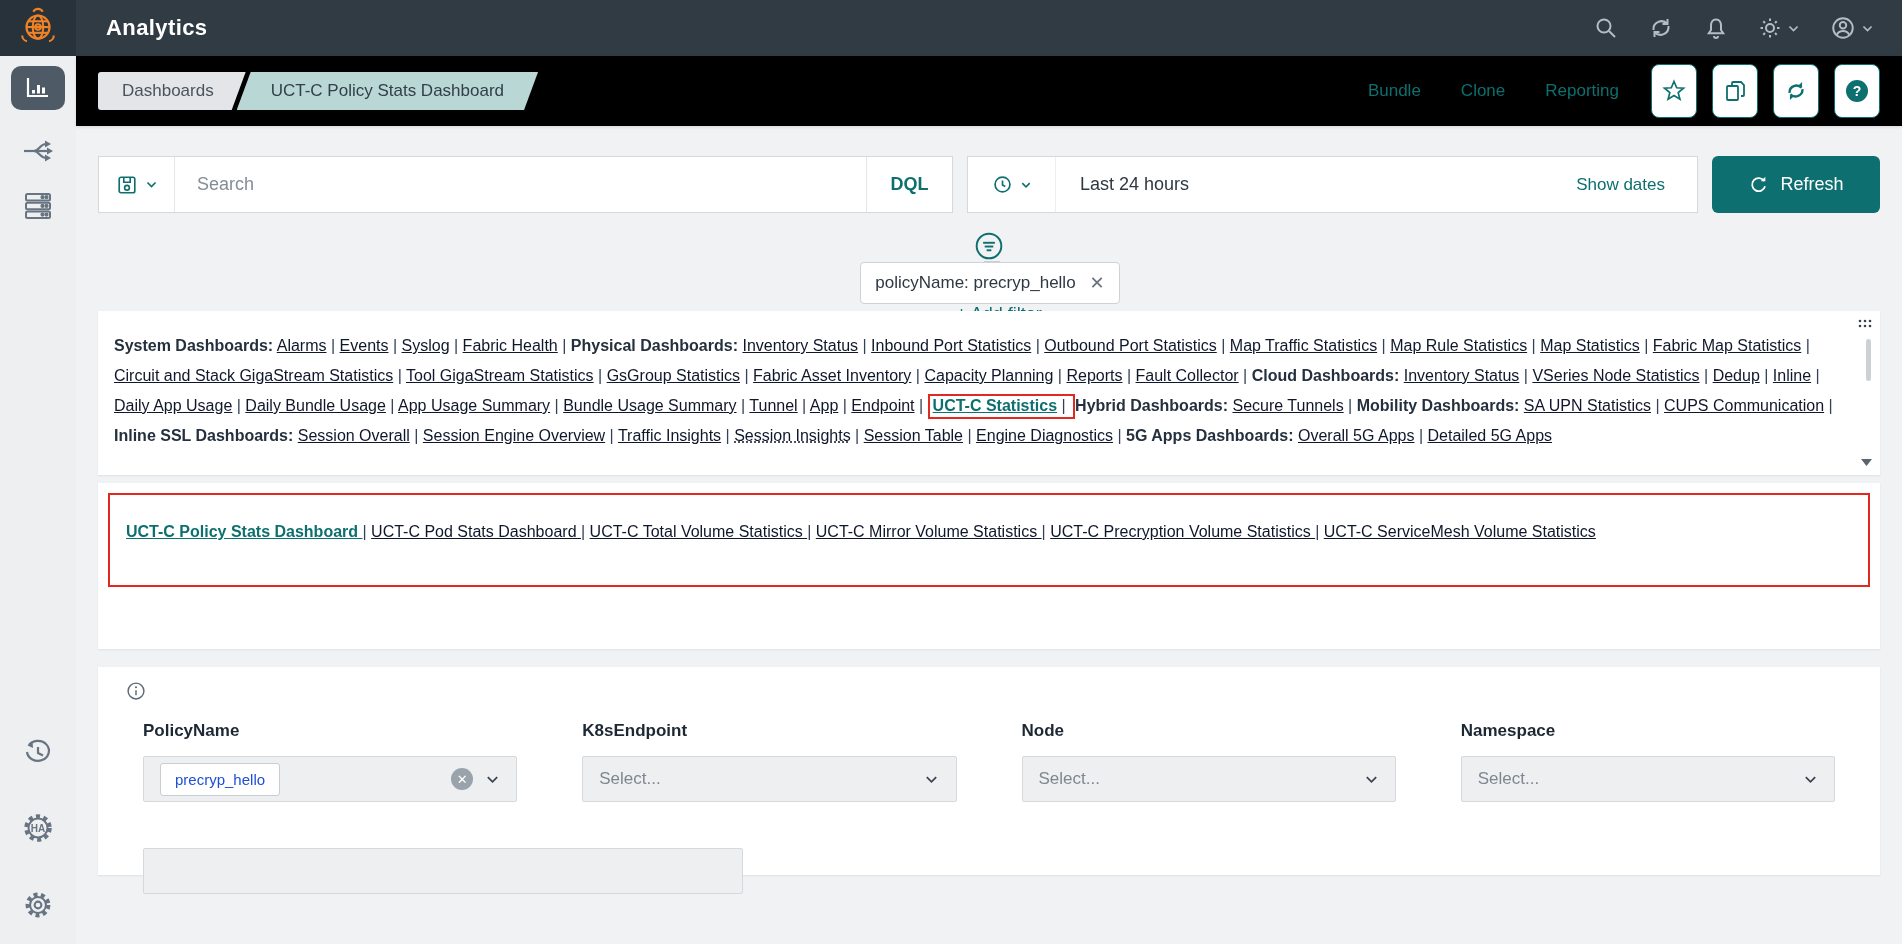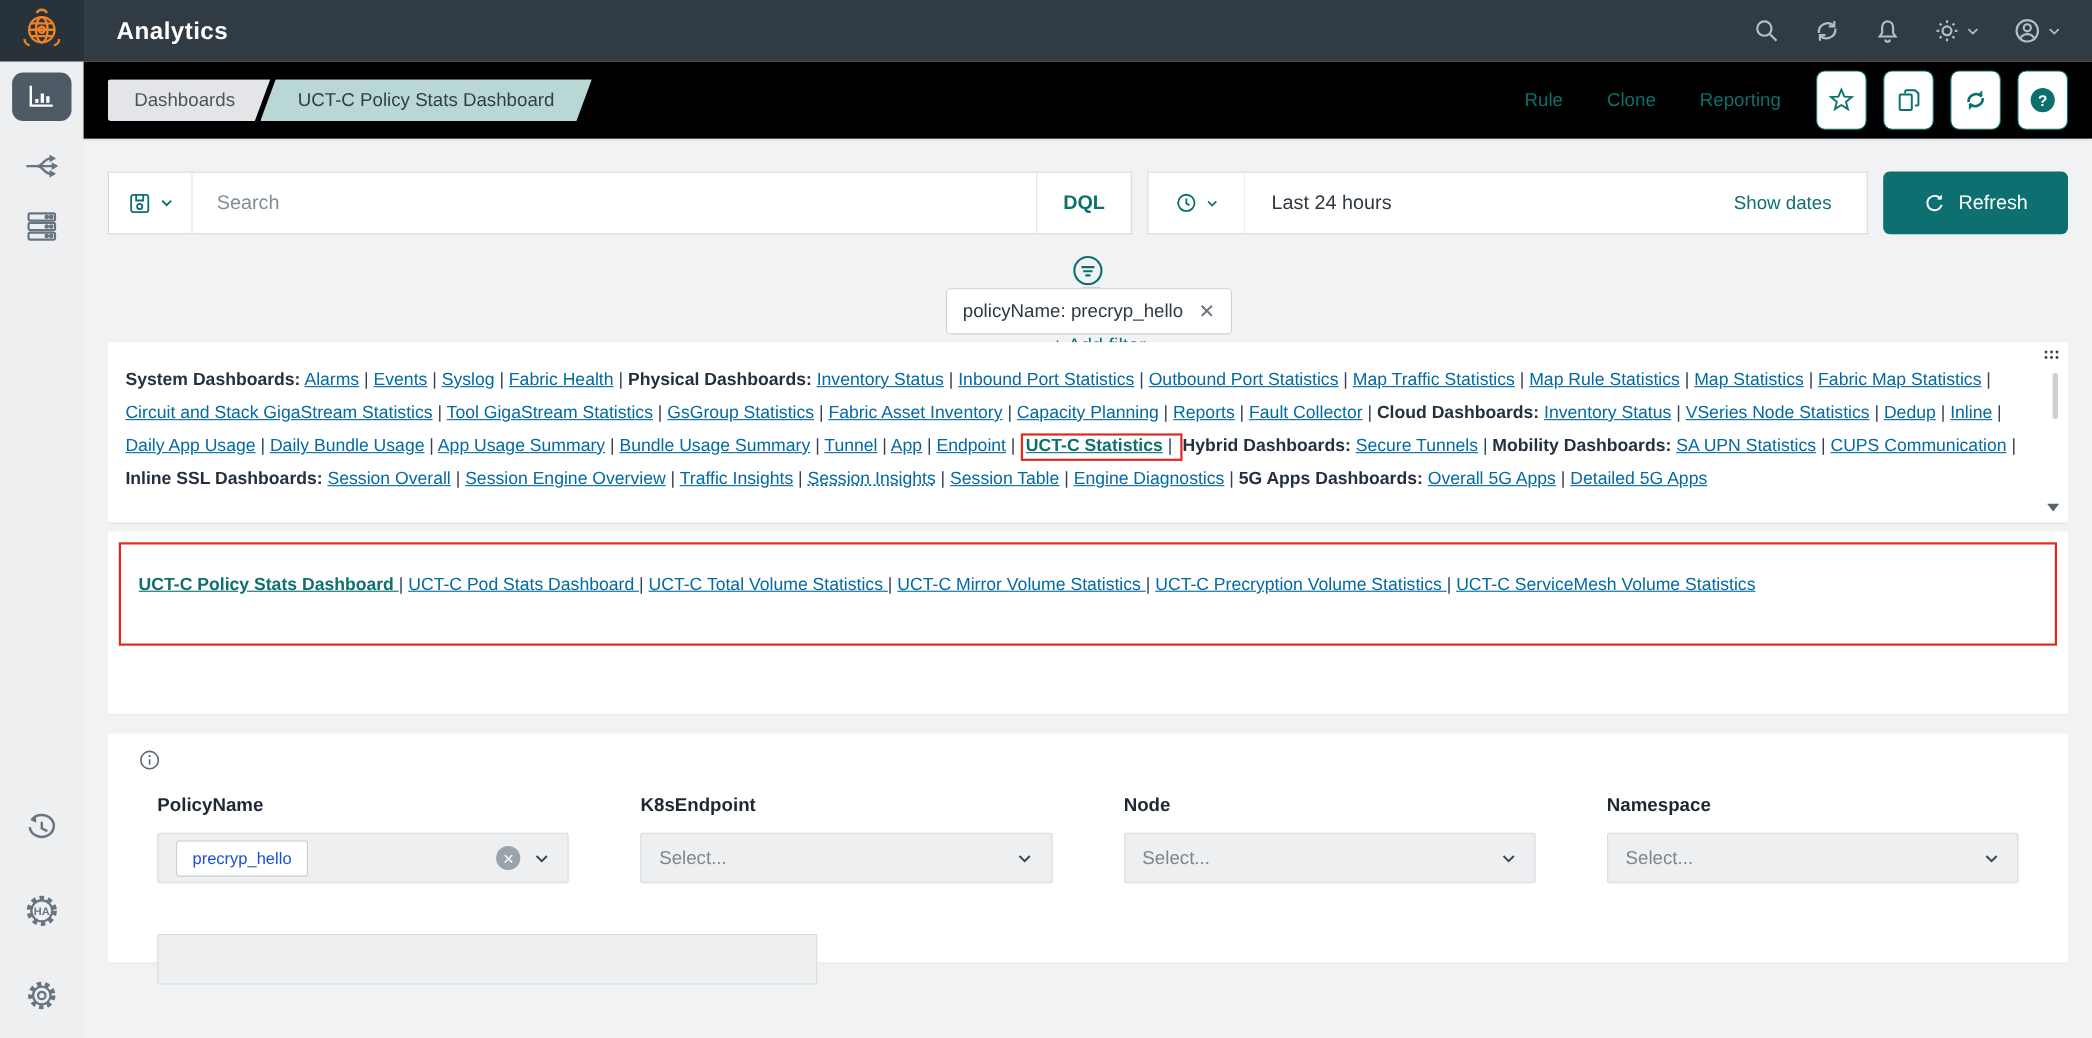--- a/index.html
+++ b/index.html
@@ -26,40 +26,40 @@
           align-items:center;justify-content:center;color:#0e6f6f;cursor:pointer;}
   
   .content{padding:0 22px;}
   .search-row{display:flex;margin-top:30px;height:57px;gap:14px;}
   .search-box{flex:1;background:#fff;border:1px solid #d5d9dc;display:flex;align-items:stretch;}
   .save-seg{width:76px;border-right:1px solid #e4e6e8;display:flex;align-items:center;justify-content:center;gap:7px;color:#0e6f6f;cursor:pointer;}
   .search-input{flex:1;border:0;outline:0;font-size:18px;padding:16px 22px;color:#14532d;background:transparent;font-family:inherit;}
   .search-input::placeholder{color:#848d95;}
   .dql{width:86px;border-left:1px solid #e4e6e8;display:flex;align-items:center;justify-content:center;
        color:#0e6f6f;font-size:18px;font-weight:700;cursor:pointer;}
-  .time-box{width:655px;background:#fff;border:1px solid #d5d9dc;display:flex;align-items:center;text-align:right;}
+  .time-box{width:731px;background:#fff;border:1px solid #d5d9dc;display:flex;align-items:center;text-align:right;}
   .clock-seg{width:88px;height:100%;border-right:1px solid #eceef0;display:flex;align-items:center;justify-content:center;gap:7px;color:#0e6f6f;cursor:pointer;}
   .time-label{font-size:18px;color:#2f3840;margin-left:24px;}
   .show-dates{margin-left:auto;margin-right:32px;color:#0e6f6f;font-size:17px;cursor:pointer;}
   .refresh-btn{width:168px;background:#0d6f6f;color:#fff;border:0;border-radius:6px;display:flex;
                align-items:center;justify-content:center;gap:11px;font-size:18px;cursor:pointer;font-family:inherit;}
   
   .filter-row{display:flex;align-items:center;margin-top:18px;height:50px;flex-direction:column;}
   .filter-circle{color:#0e6f6f;display:flex;cursor:pointer;}
   .connector{width:16px;height:0;border-top:1px solid #c9ced2;margin:0 0 0 6px;}
   .filter-chip{background:#fff;border:1px solid #cfd3d6;border-radius:4px;padding:10px 14px;font-size:17px;
                color:#2e3843;display:flex;align-items:center;gap:14px;margin-left:2px;cursor:pointer;}
   .chip-x{color:#6b7480;font-size:18px;line-height:1;cursor:pointer;}
   .add-filter{color:#0e6f6f;font-size:18px;margin-left:20px;cursor:pointer;}
   
   .panel{background:#fff;box-shadow:0 1px 2px rgba(0,0,0,.07);}
   .panel-nav{margin-top:30px;padding:20px 40px 24px 16px;position:relative;}
   .nav-text{font-size:16px;line-height:30px;color:#33405a;}
   .nav-label{color:#25303e;font-weight:700;}
-  .nav-link{color:#0369a1;text-decoration:underline;cursor:pointer;}
+  .nav-link{color:#0f172a;text-decoration:underline;cursor:pointer;}
   .nav-link.dotted{text-decoration-style:dotted;}
   .sep{color:#33405a;}
   .teal-link{color:#0d6f6f !important;font-weight:700;}
   .red-outline{border:2px solid #e02a1f;padding:1px 3px 3px 3px;white-space:nowrap;}
   .scroll-grip{position:absolute;top:5px;right:5px;color:#38424c;cursor:grab;}
   .scroll-track{position:absolute;top:28px;right:9px;width:5px;height:42px;background:#ccd1d5;border-radius:3px;cursor:pointer;}
   .scroll-arrow{position:absolute;bottom:4px;right:7px;color:#5a646e;cursor:pointer;}
   
   .panel-uctc{margin-top:8px;padding:10px 10px 62px 10px;}
   .red-box{border:2px solid #e02a1f;padding:28px 16px 44px 16px;font-size:16px;color:#33405a;}
@@ -219,21 +219,21 @@
     </div>
 
     <div class="main">
 
       <div class="header-row">
         <div class="crumbs">
           <div class="crumb first">Dashboards</div>
           <div class="crumb active">UCT-C Policy Stats Dashboard</div>
         </div>
         <div class="hdr-links">
-          <span>Rule</span>
+          <span>Bundle</span>
           <span>Clone</span>
           <span>Reporting</span>
         </div>
         <div class="sq-group">
           <div class="sq-btn">
             <svg width="24" height="24" viewBox="0 0 24 24" fill="none" stroke="currentColor" stroke-width="1.7">
               <path d="M12 2.5 l2.7 6.3 6.8.4 -5.3 4.4 1.7 6.6 -5.9 -3.7 -5.9 3.7 1.7 -6.6 -5.3 -4.4 6.8 -.4 Z"></path>
               </svg>
           </div>
           <div class="sq-btn">

